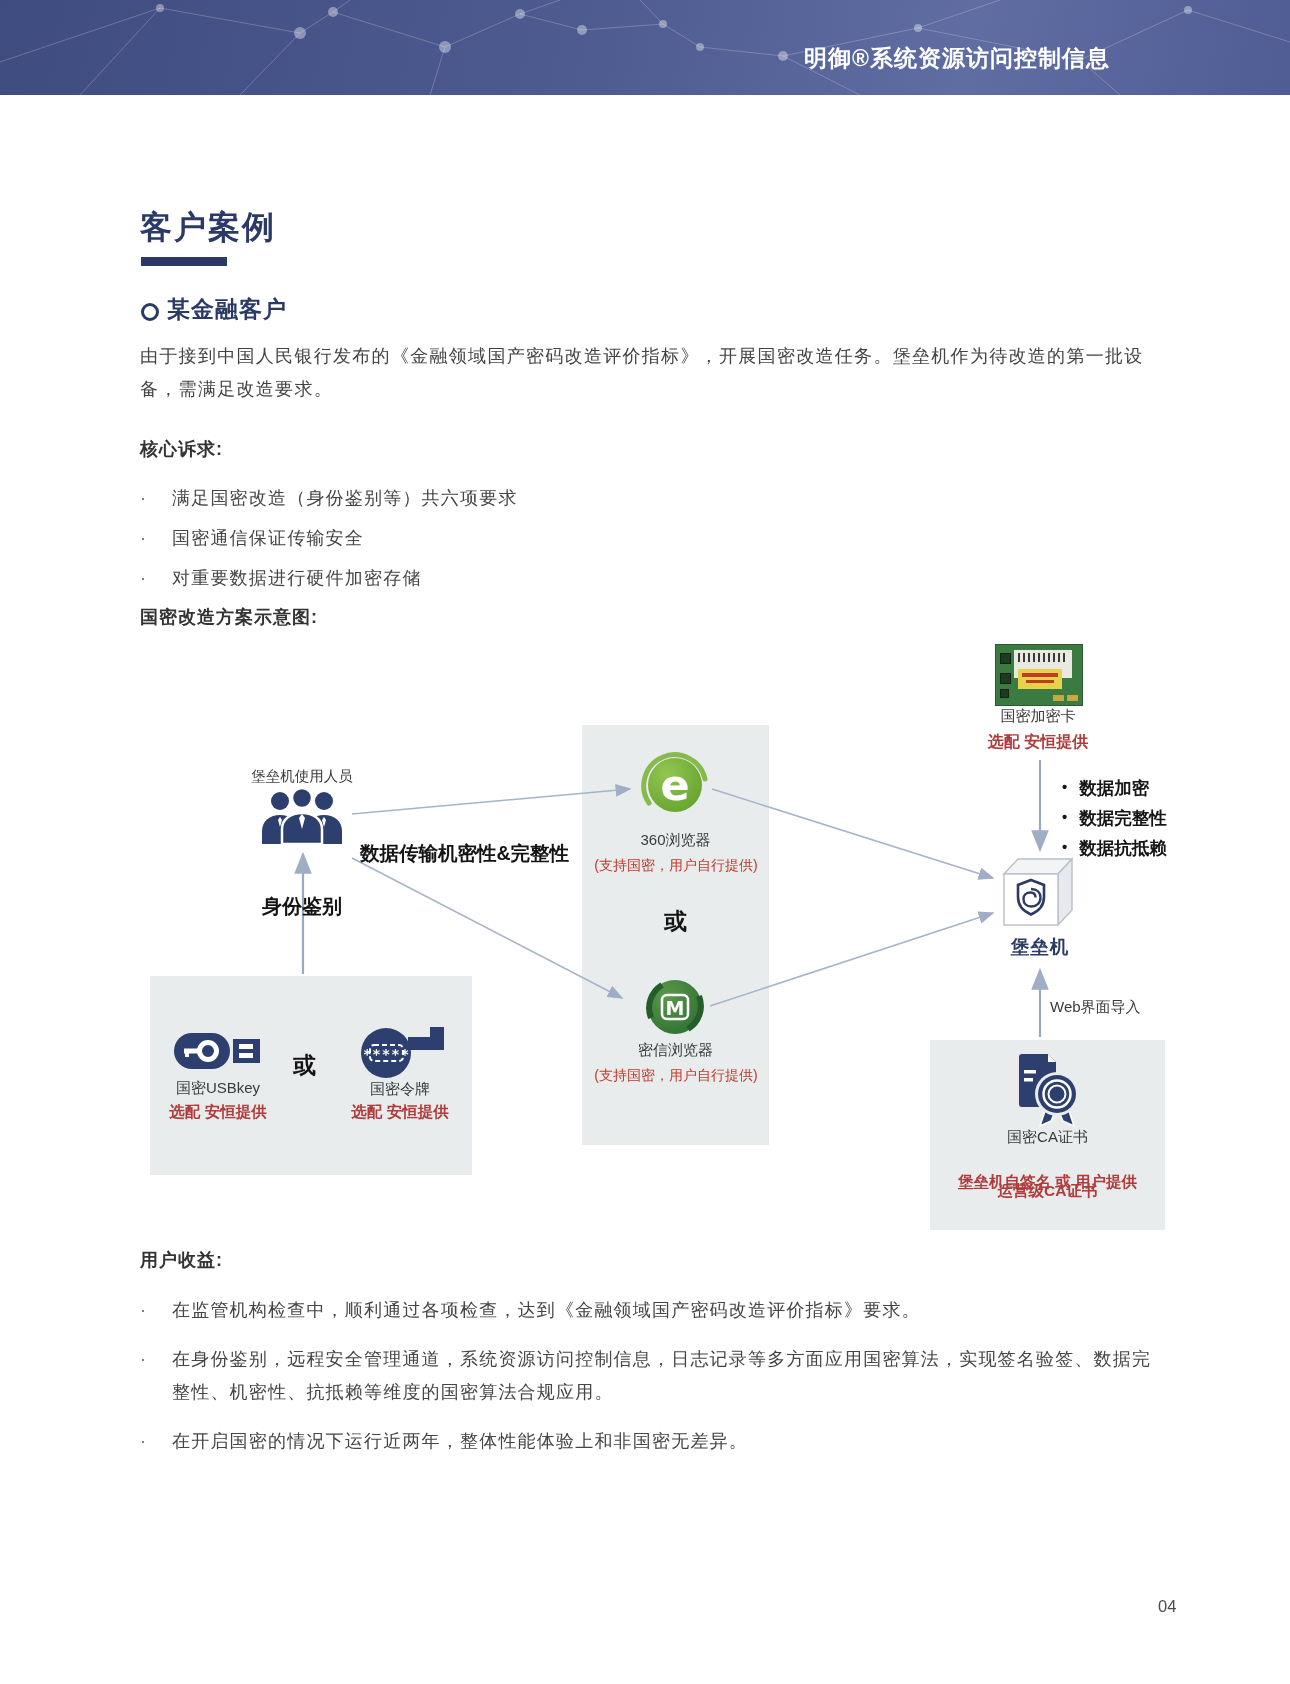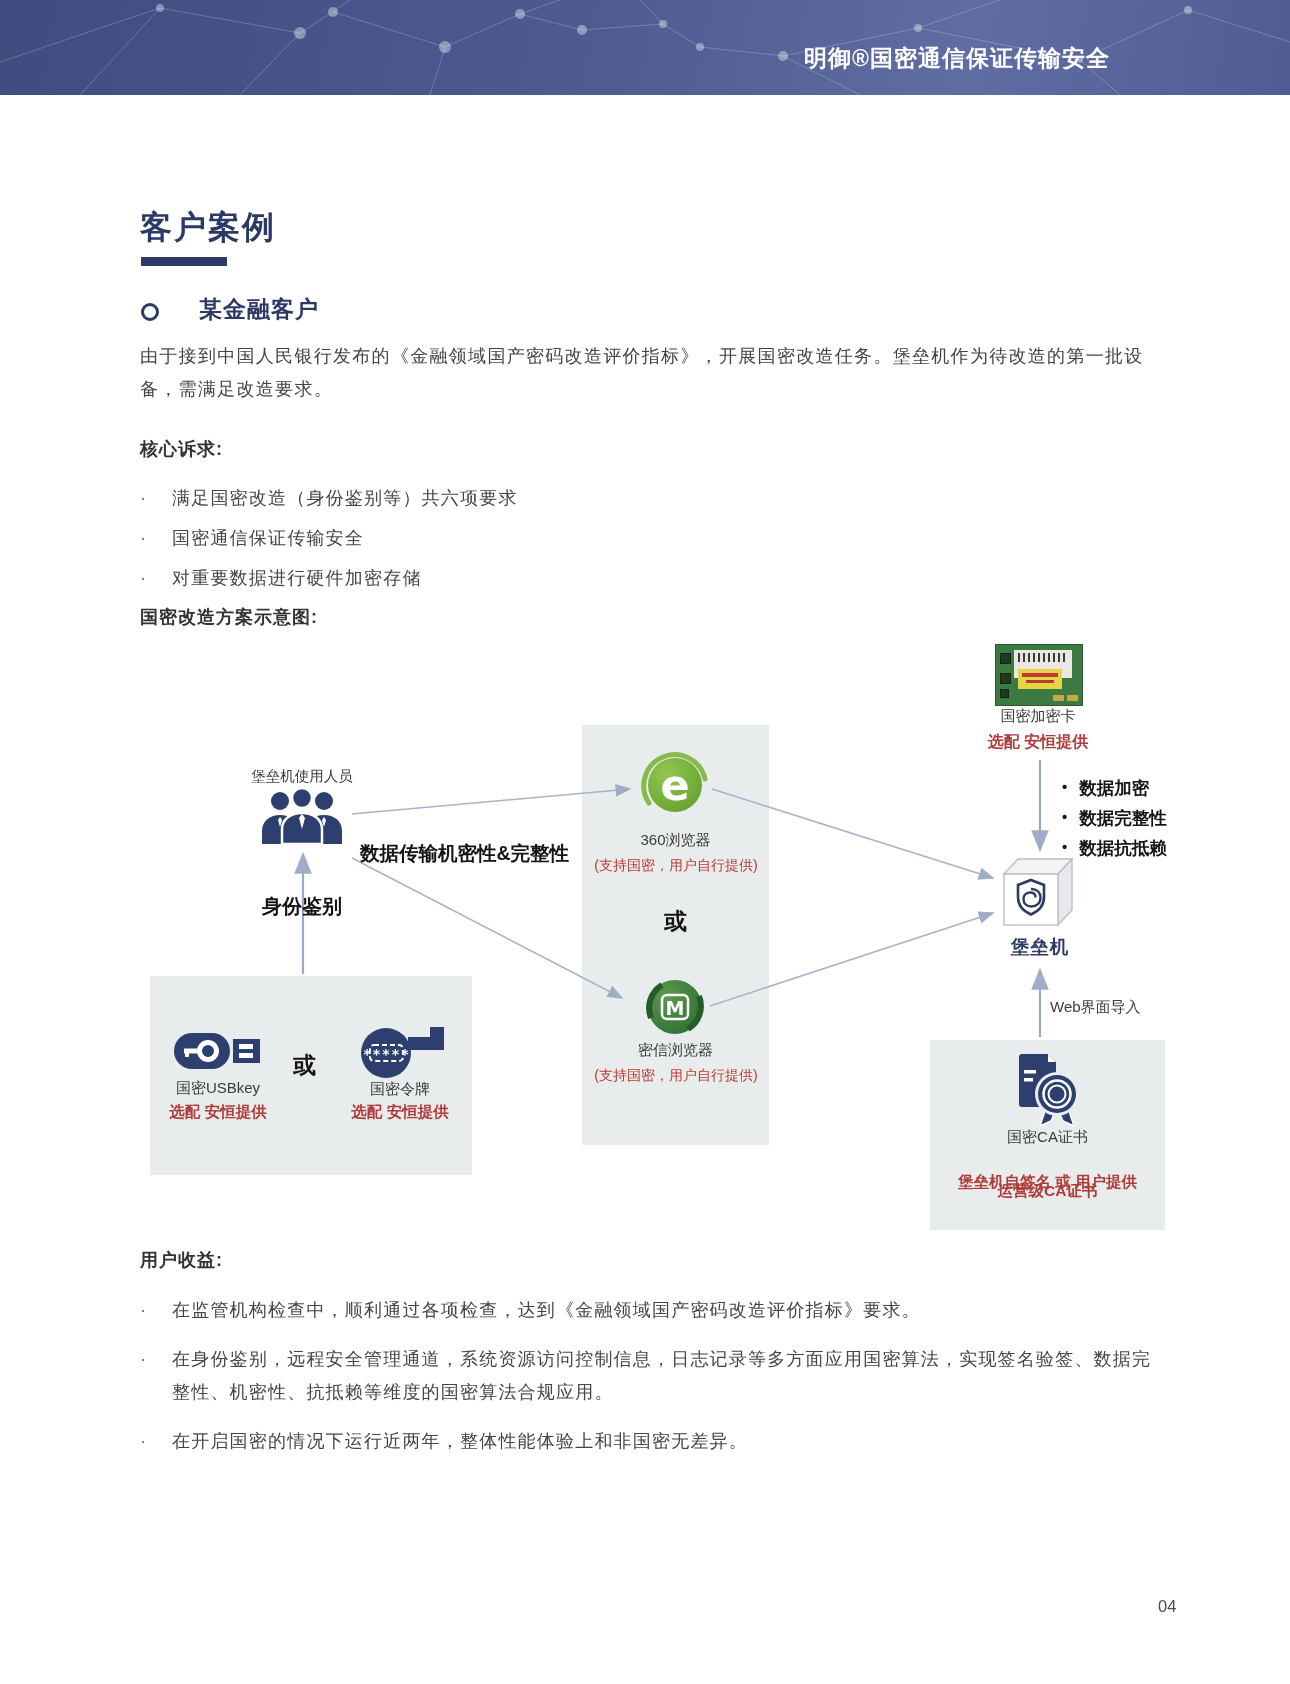--- a/index.html
+++ b/index.html
@@ -12,21 +12,21 @@
 
   
   .hdr{position:absolute;left:0;top:0;width:1290px;height:95px;
        background:linear-gradient(100deg,#3f4c80 0%,#4d5b91 45%,#5f6da3 75%,#4f5d94 100%);}
   .hdr-title{position:absolute;top:43px;right:180px;color:#fff;font-size:23px;font-weight:700;letter-spacing:1px;}
 
   
   .h1{position:absolute;left:140px;top:206px;font-size:32px;font-weight:700;color:#2b3966;letter-spacing:2px;}
   .h1-bar{position:absolute;left:141px;top:257px;width:86px;height:9px;background:#2b3966;}
   .ring{position:absolute;left:141px;top:303px;width:12px;height:12px;border:3.5px solid #2b3966;border-radius:50%;}
-  .h2{position:absolute;left:167px;top:294px;font-size:23px;font-weight:700;color:#2b3966;letter-spacing:1px;margin-left:32px;}
+  .h2{position:absolute;left:167px;top:294px;font-size:23px;font-weight:700;color:#2b3966;letter-spacing:1px;}
 
   .body-txt{font-size:18px;line-height:33px;letter-spacing:1.3px;color:#434343;}
   .sec-label{position:absolute;left:140px;font-size:18px;font-weight:700;color:#333;letter-spacing:1px;}
 
   .li{position:absolute;left:140px;width:1020px;display:flex;}
   .li .dot{flex:0 0 32px;color:#6b6b6b;font-size:18px;line-height:33px;}
   .li .li-text{font-size:18px;line-height:33px;letter-spacing:1.2px;color:#454545;}
 
   
   .gbox{position:absolute;background:#e9ecec;}
@@ -68,21 +68,21 @@
           <circle cx="520" cy="14" r="5"></circle>
           <circle cx="582" cy="30" r="5"></circle>
         <circle cx="663" cy="24" r="4"></circle>
           <circle cx="700" cy="47" r="4"></circle>
           <circle cx="783" cy="56" r="5"></circle>
         <circle cx="918" cy="28" r="4"></circle>
           <circle cx="1080" cy="60" r="3"></circle>
           <circle cx="1188" cy="10" r="4"></circle>
       </g>
     </svg>
-    <div class="hdr-title">明御®国密通信保证传输安全</div>
+    <div class="hdr-title">明御®系统资源访问控制信息</div>
   </div>
 
   <div class="h1">客户案例</div>
   <div class="h1-bar"></div>
   <span class="ring"></span>
   <div class="h2">某金融客户</div>
 
   <div class="abs body-txt" style="left:140px;top:340px;width:1015px;">由于接到中国人民银行发布的《金融领域国产密码改造评价指标》，开展国密改造任务。堡垒机作为待改造的第一批设备，需满足改造要求。</div>
 
   <div class="sec-label" style="top:437px;">核心诉求:</div>

